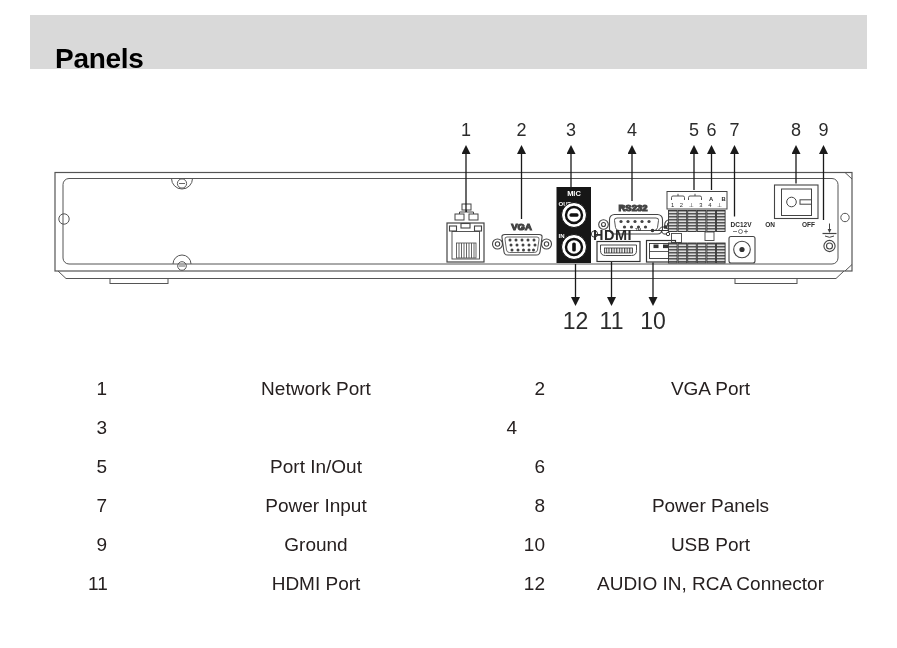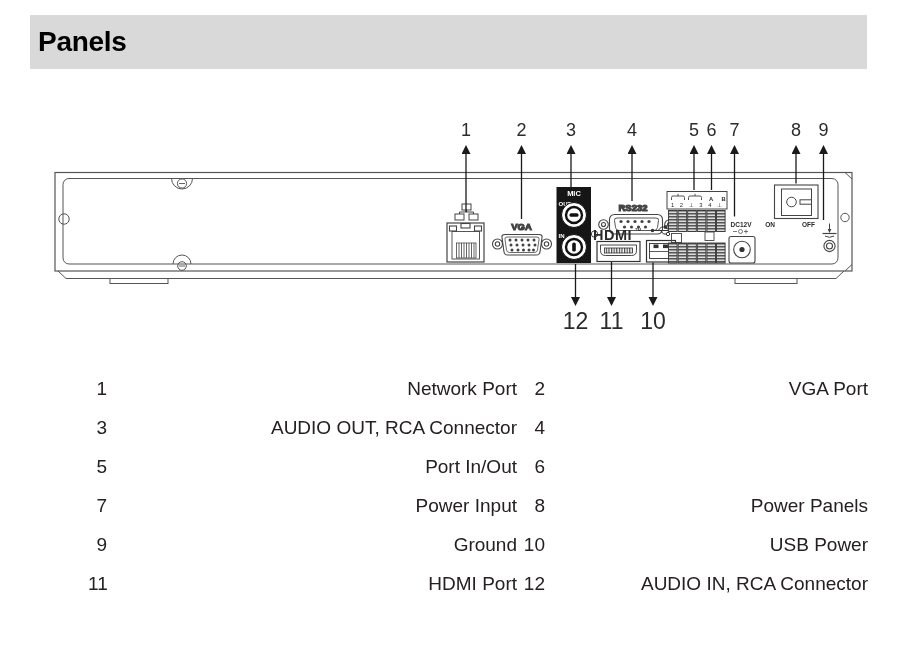--- a/index.html
+++ b/index.html
@@ -1,26 +1,26 @@
 <!DOCTYPE html>
 <html><head>
 <meta charset="utf-8">
 <style>
   html,body{margin:0;padding:0;background:#fff;}
   .page{position:relative;width:897px;height:648px;background:#fff;
         font-family:"Liberation Sans",sans-serif;overflow:hidden;}
   .header{position:absolute;left:30px;top:15px;width:837px;height:54px;background:#d9d9d9;}
-  .header .title{margin:0;padding:9px 0 0 8px;font-size:28px;font-weight:bold;color:#000;
+  .header .title{margin:17px;padding:9px 0 0 8px;font-size:28px;font-weight:bold;color:#000;
         letter-spacing:-0.3px;line-height:36px;}
   .diagram-svg{position:absolute;left:0;top:0;}
   .legend{position:absolute;left:88px;top:378px;width:780px;color:#262020;}
   .legend-row{display:grid;grid-template-columns:19px 8px 402px 28px 8px auto;
         align-items:baseline;margin-bottom:17px;font-size:19px;line-height:22px;}
   .legend-num{text-align:right;}
-  .legend-label{text-align:right;white-space:nowrap;}
+  .legend-label{text-align:center;white-space:nowrap;}
   
   text{font-family:"Liberation Sans",sans-serif;fill:#2a2a2a;}
   .callout-top{font-size:18px;fill:#2b2b2b;text-anchor:middle;}
   .callout-bottom{font-size:23px;fill:#2b2b2b;text-anchor:middle;}
   .port-label{font-weight:bold;text-anchor:middle;fill:#3a3a3a;}
   .lbl-white{fill:#fff;font-weight:bold;}
 </style>
 </head>
 <body>
 
@@ -289,21 +289,20 @@
       <span class="legend-num">1</span>
         <span></span>
       <span class="legend-label">Network Port</span>
       <span class="legend-num">2</span>
         <span></span>
       <span class="legend-label">VGA Port</span>
     </div>
     <div class="legend-row">
       <span class="legend-num">3</span>
         <span></span>
-      <span class="legend-label">AUDIO OUT, RCA Connector</span>
       <span class="legend-num">4</span>
         <span></span>
     </div>
     <div class="legend-row">
       <span class="legend-num">5</span>
         <span></span>
       <span class="legend-label">Port In/Out</span>
       <span class="legend-num">6</span>
         <span></span>
     </div>
@@ -314,21 +313,21 @@
       <span class="legend-num">8</span>
         <span></span>
       <span class="legend-label">Power Panels</span>
     </div>
     <div class="legend-row">
       <span class="legend-num">9</span>
         <span></span>
       <span class="legend-label">Ground</span>
       <span class="legend-num">10</span>
         <span></span>
-      <span class="legend-label">USB Power</span>
+      <span class="legend-label">USB Port</span>
     </div>
     <div class="legend-row">
       <span class="legend-num">11</span>
         <span></span>
       <span class="legend-label">HDMI Port</span>
       <span class="legend-num">12</span>
         <span></span>
       <span class="legend-label">AUDIO IN, RCA Connector</span>
     </div>
   </div>

